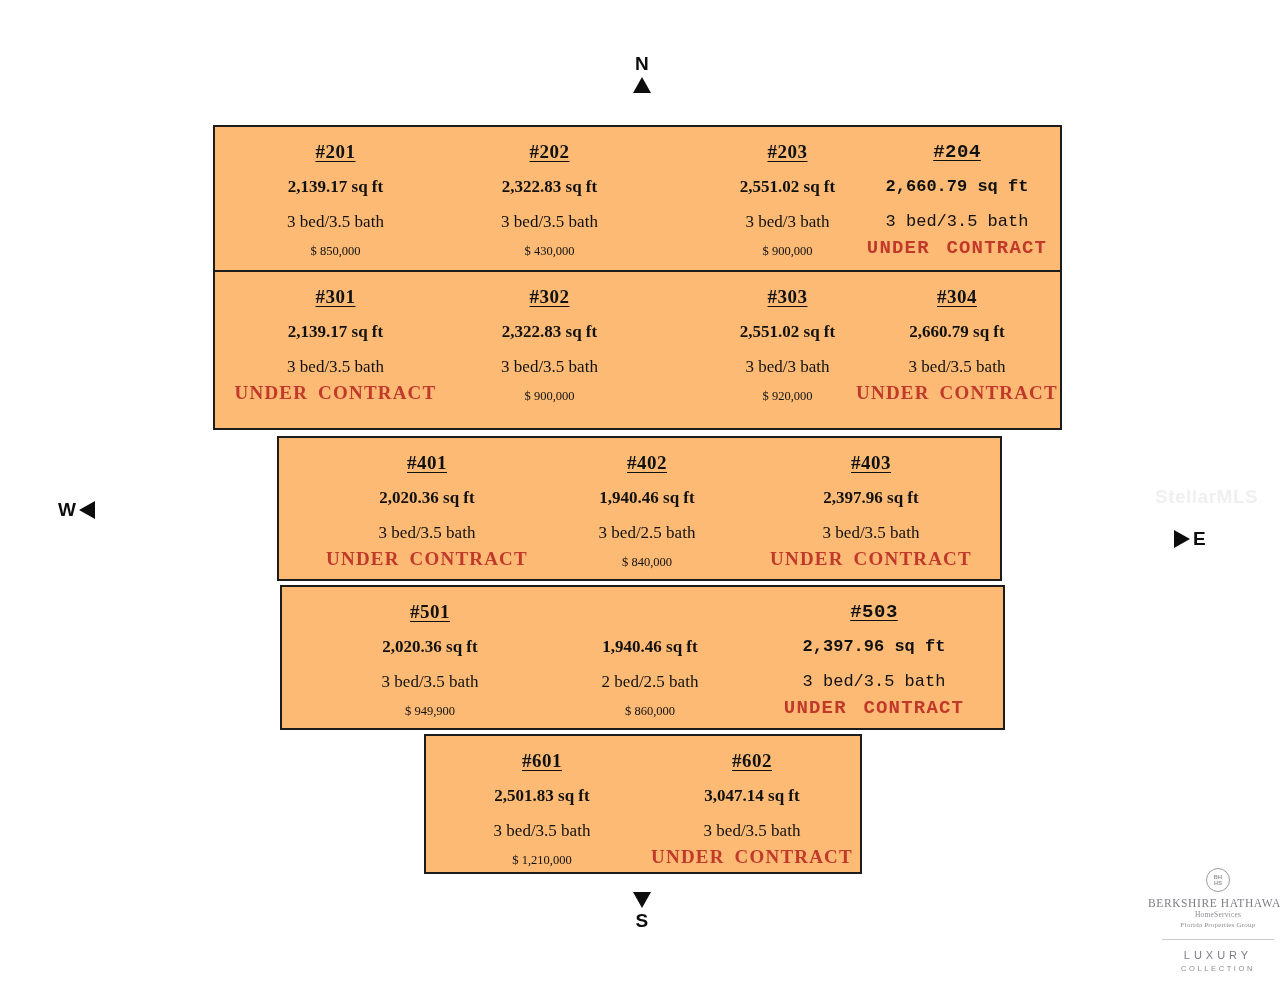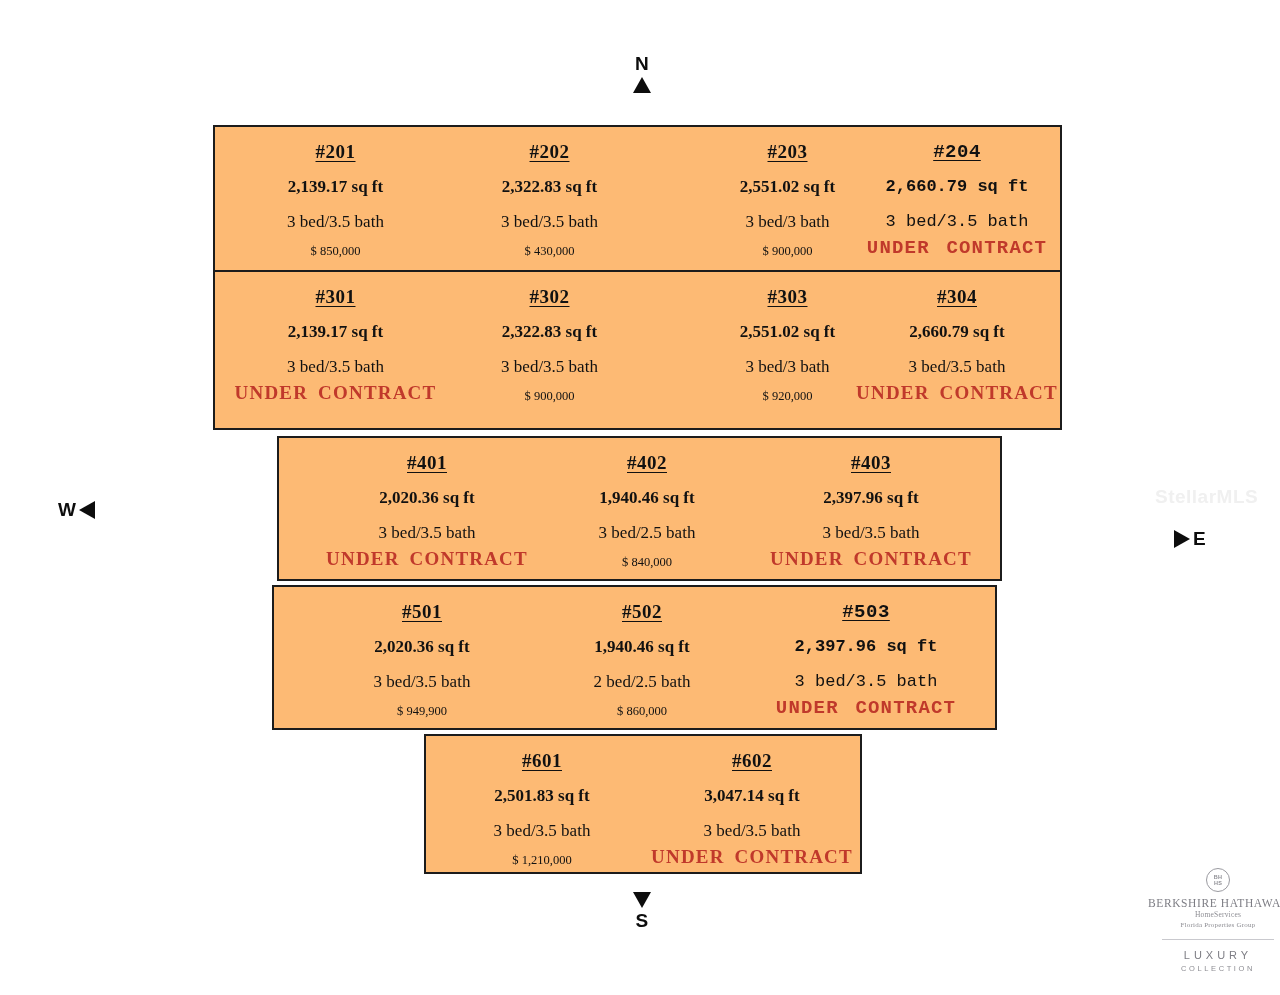--- a/index.html
+++ b/index.html
@@ -300,29 +300,28 @@
           <div class="unit-beds l3">3 bed/2.5 bath</div>
           <div class="unit-price l4">$ 840,000</div>
         </div>
         <div class="unit" style="left: 468px; width: 248px;">
           <div class="unit-no l1">#403</div>
           <div class="unit-sqft l2">2,397.96 sq ft</div>
           <div class="unit-beds l3">3 bed/3.5 bath</div>
           <div class="unit-status l4 status">UNDER  CONTRACT</div>
         </div>
       </div>
-      <div class="floor" style="left: 272px; top: 585px; width: 725px; height: 145px;">
+      <div class="floor" style="left: 280px; top: 585px; width: 725px; height: 145px;">
         <div class="unit" style="left: 8px; width: 280px;">
           <div class="unit-no l1">#501 </div>
           <div class="unit-sqft l2">2,020.36 sq ft</div>
           <div class="unit-beds l3">3 bed/3.5 bath</div>
           <div class="unit-price l4">$ 949,900</div>
         </div>
         <div class="unit" style="left: 248px; width: 240px;">
-          <div class="unit-no l1">#502</div>
           <div class="unit-sqft l2">1,940.46 sq ft</div>
           <div class="unit-beds l3">2 bed/2.5 bath</div>
           <div class="unit-price l4">$ 860,000</div>
         </div>
         <div class="unit" style="left: 468px; width: 248px; font-family: Liberation Mono, monospace;">
           <div class="unit-no l1">#503</div>
           <div class="unit-sqft l2">2,397.96 sq ft</div>
           <div class="unit-beds l3">3 bed/3.5 bath</div>
           <div class="unit-status l4 status">UNDER  CONTRACT</div>
         </div>

